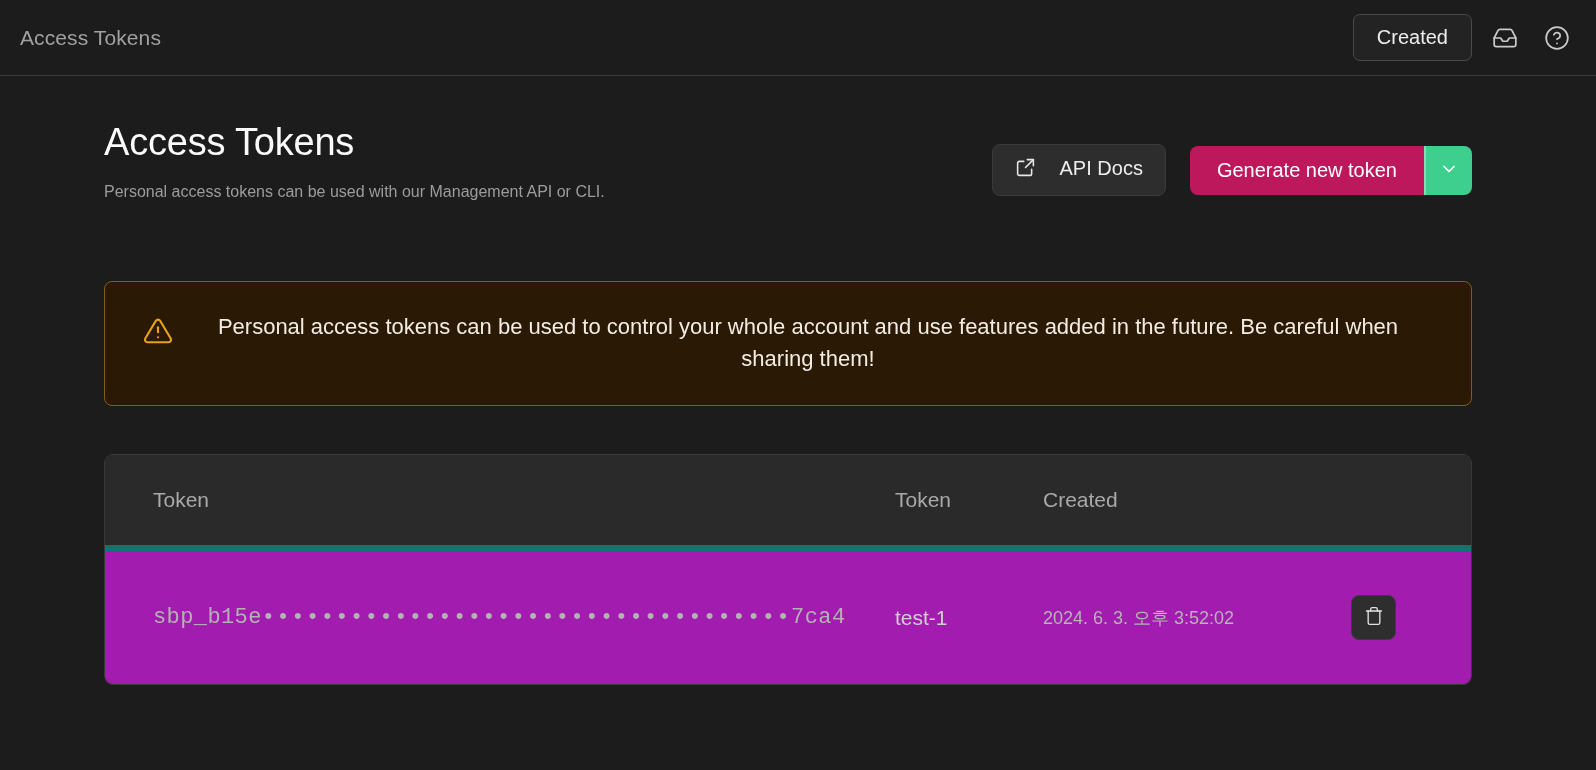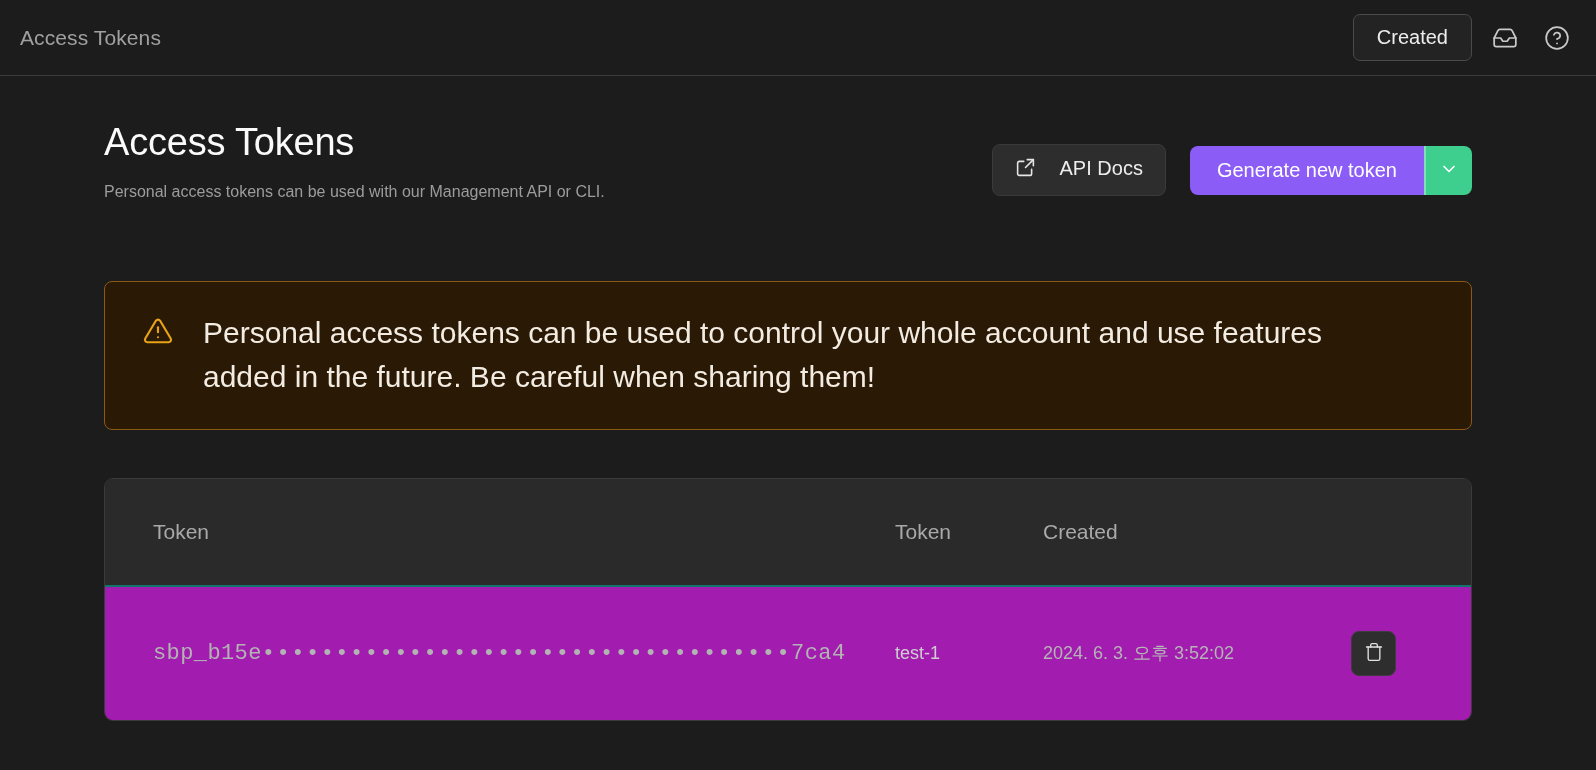--- a/index.html
+++ b/index.html
@@ -101,21 +101,21 @@
     font-family: "Liberation Sans", sans-serif;
     white-space: nowrap;
   }
   .split-btn {
     display: flex;
     align-items: stretch;
     border-radius: 8px;
     overflow: hidden;
   }
   .split-main {
-    background: #8b5cf6;
+    background: #be185d;
     color: #ffffff;
     font-size: 20px;
     border: none;
     padding: 13px 27px;
     cursor: pointer;
     font-family: "Liberation Sans", sans-serif;
     white-space: nowrap;
   }
   .split-div { width: 2px; background: #7ee0b4; }
   .split-caret {
@@ -133,40 +133,41 @@
     margin-top: 77px;
     background: #2a1905;
     border: 1px solid #8a5a12;
     border-radius: 8px;
     padding: 29px 34px 30px 38px;
     display: flex;
     gap: 30px;
     align-items: flex-start;
   }
   .warning-text {
-    font-size: 30px;
+    font-size: 22px;
     color: #f3ece2;
     line-height: 1.47;
     max-width: 1210px;
+    text-align: center;
   }
 
   
   .table-card {
     margin-top: 48px;
     border: 1px solid #3a3a3a;
     border-radius: 9px;
     overflow: hidden;
     background: #212121;
   }
   .t-head {
     background: #2a2a2a;
-    border-bottom: 2px solid #0f766e;
-    display: flex;
-    align-items: center;
-    height: 108px;
+    border-bottom: 6px solid #0f766e;
+    display: flex;
+    align-items: center;
+    height: 96px;
     color: #a9a9a9;
     font-size: 21px;
   }
   .t-row {
     display: flex;
     align-items: center;
     min-height: 133px;
     background: #a21caf;
   }
   .c-token { width: 790px; padding-left: 48px; }
@@ -175,21 +176,21 @@
   .c-act   { width: 120px; display: flex; justify-content: flex-start; }
 
   .token-val {
     font-family: "Liberation Mono", monospace;
     font-size: 22px;
     color: #b3b3b3;
     letter-spacing: 0.4px;
     white-space: nowrap;
   }
   .dots { letter-spacing: 1.5px; }
-  .name-val { font-size: 18px; color: #cfcfcf; }
+  .name-val { font-size: 21px; color: #cfcfcf; }
   .date-val { font-size: 18px; color: #b5b5b5; line-height: 1.45; max-width: 200px; }
 
   .trash-btn {
     width: 45px;
     height: 45px;
     background: #2e2e2e;
     border: 1px solid #3c3c3c;
     border-radius: 8px;
     display: flex;
     align-items: center;

